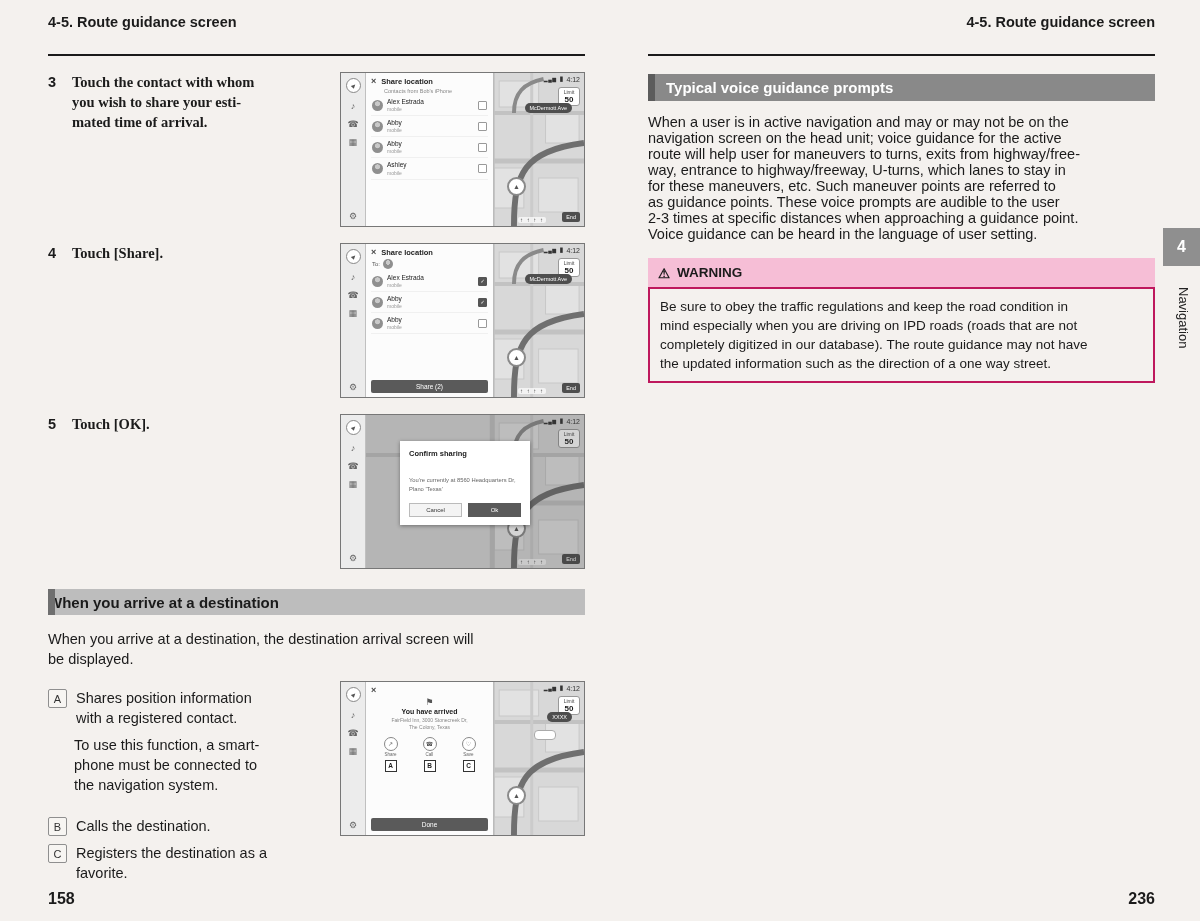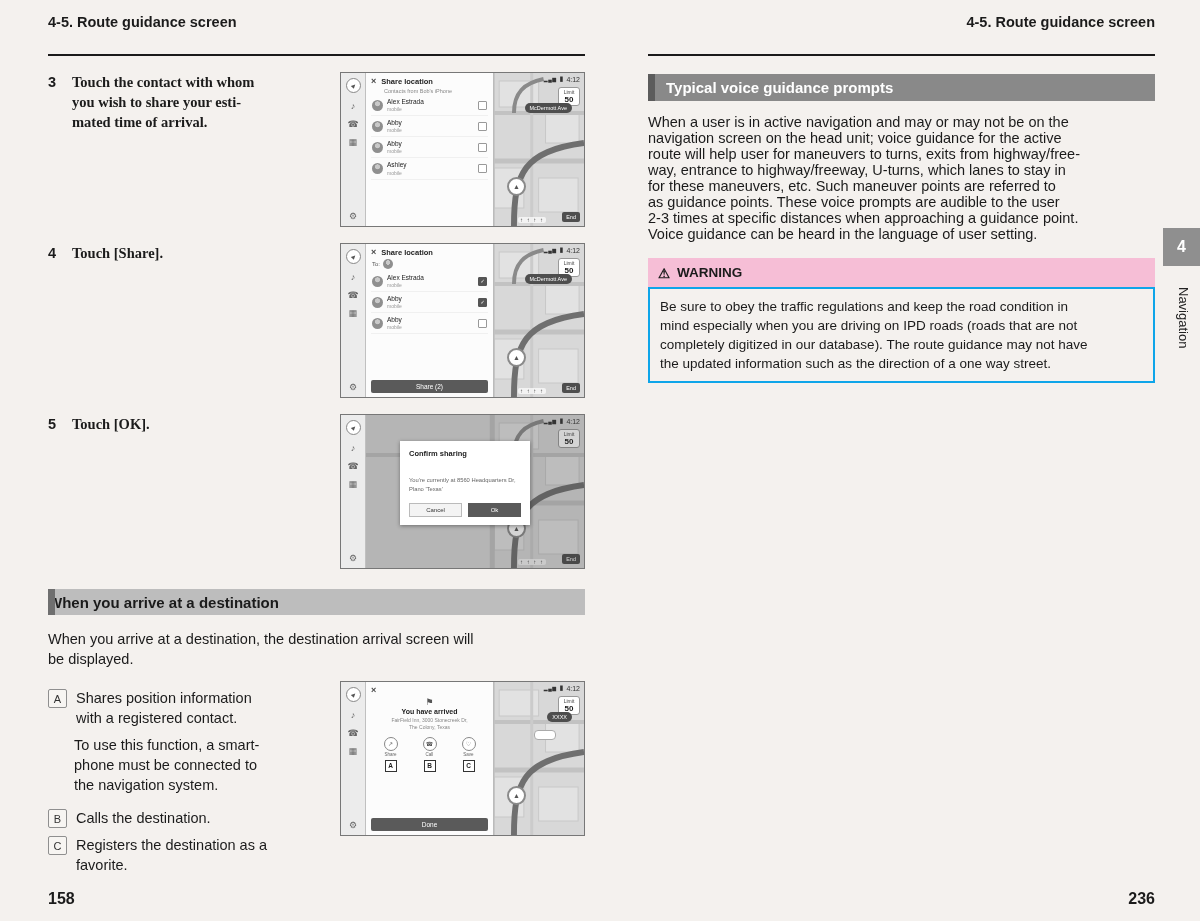--- a/index.html
+++ b/index.html
@@ -27,27 +27,27 @@
     padding-left:18px;font-weight:bold;font-size:15px;position:relative;}
   .dark-bar::before{content:"";position:absolute;left:0;top:0;bottom:0;width:7px;background:#5c5c5c;}
 
   .intro{margin-top:14px;font-size:14.5px;line-height:20px;white-space:pre-line;}
   .items-row{display:flex;justify-content:space-between;margin-top:12px;}
   .items{width:262px;}
   .item{display:flex;gap:9px;margin-top:7px;font-size:14.5px;line-height:20px;}
   .callout{flex:none;width:17px;height:17px;margin-top:1px;border:1px solid #8f8f8f;border-radius:2px;
     background:#f7f5f2;color:#333;font-size:11px;display:flex;align-items:center;justify-content:center;}
   .item-text{white-space:pre-line;}
-  .item-note{margin:7px 0 13px 26px;font-size:14.5px;line-height:20px;white-space:pre-line;}
+  .item-note{margin:7px 0 21px 26px;font-size:14.5px;line-height:20px;white-space:pre-line;}
 
   .body-text{margin-top:13px;font-size:14.5px;line-height:16px;white-space:pre-line;}
   .warn{margin-top:16px;}
   .warn-head{height:29px;background:#f6bed6;display:flex;align-items:center;gap:7px;padding-left:10px;
     font-weight:bold;font-size:13.5px;}
-  .warn-body{border:2px solid #0ea5e9;padding:8px 10px;font-size:13.5px;line-height:19px;white-space:pre-line;}
+  .warn-body{border:2px solid #be185d;padding:8px 10px;font-size:13.5px;line-height:19px;white-space:pre-line;}
 
   .side-tab{position:absolute;right:0;top:228px;width:37px;height:38px;background:#8f8f8f;color:#fff;
     font-size:16px;font-weight:bold;display:flex;align-items:center;justify-content:center;}
   .side-label{position:absolute;right:9px;top:287px;writing-mode:vertical-rl;font-size:13px;color:#222;}
   .pagenum{position:absolute;bottom:13px;font-size:16px;font-weight:bold;}
   .pn-left{left:48px;} .pn-right{right:45px;}
 
   
   .shot{flex:none;width:245px;height:155px;background:#d8d8d8;border:1px solid #777;position:relative;
     display:flex;box-sizing:border-box;}

